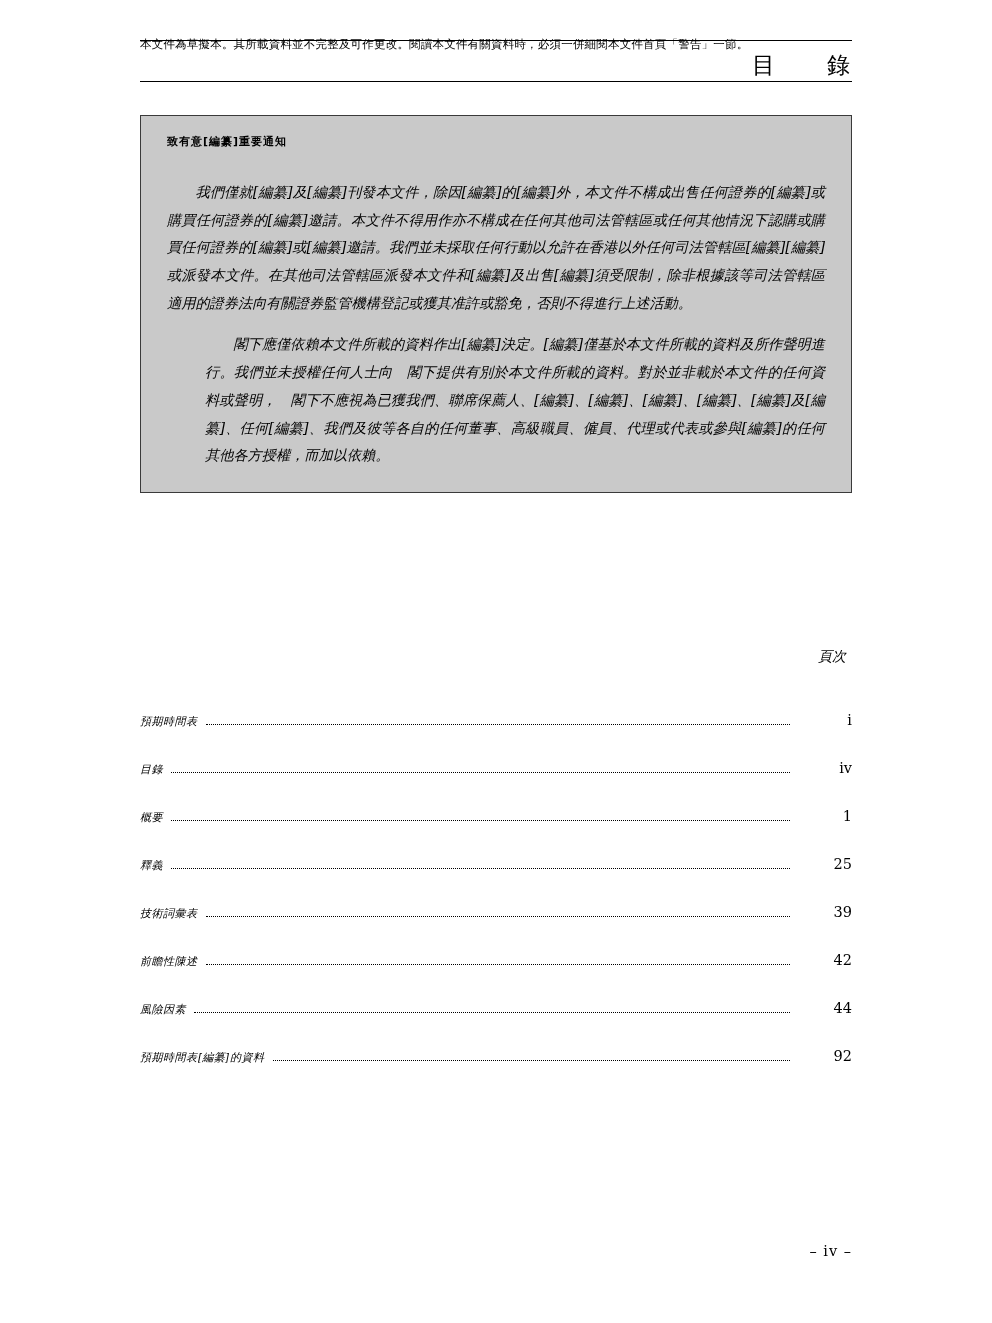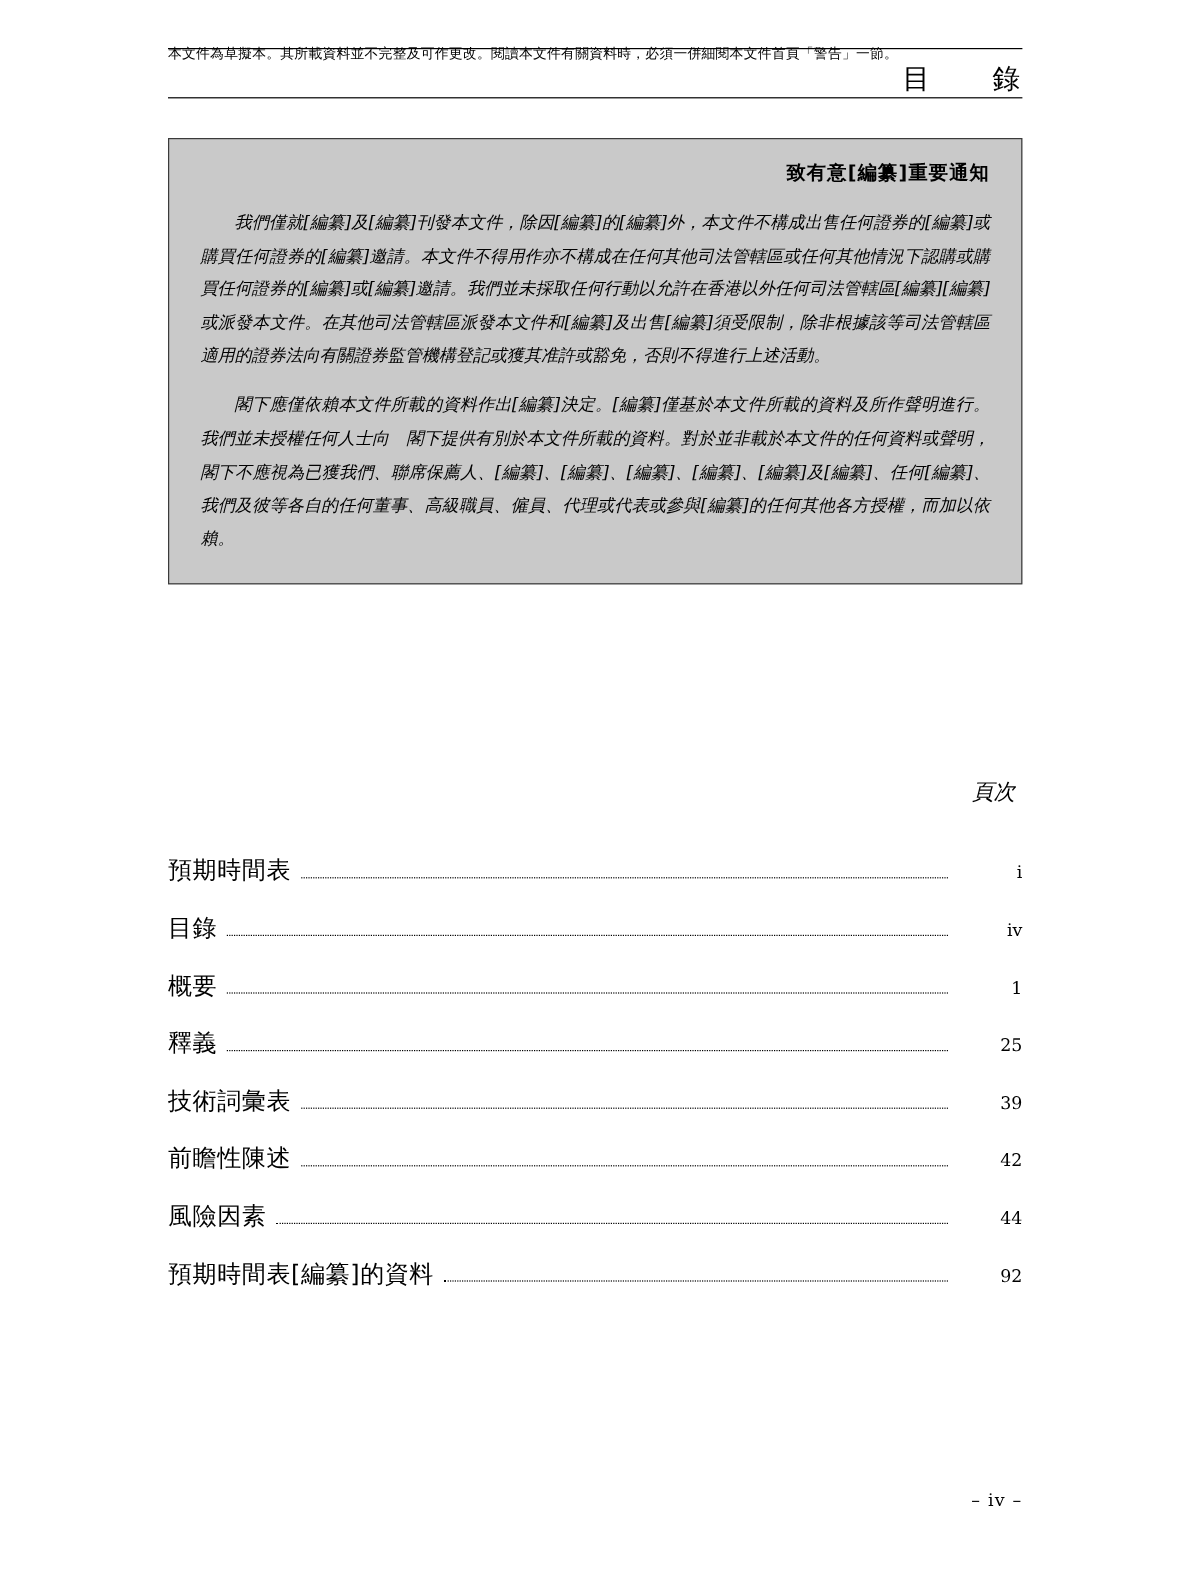--- a/index.html
+++ b/index.html
@@ -66,68 +66,69 @@
     position: absolute;
     left: 140px;
     top: 115px;
     width: 712px;
     box-sizing: border-box;
     background: #c9c9c9;
     border: 1.2px solid #3a3a3a;
     padding: 18px 26px 22px 26px;
   }
   .notice-title {
-    text-align: right;
-    font-size: 16px;
+    text-align: left;
+    font-size: 11px;
     font-weight: bold;
     letter-spacing: 1px;
-    margin-bottom: 18px;
+    margin-bottom: 30px;
   }
   .notice-para {
     font-size: 14.2px;
     line-height: 1.95;
     text-align: justify;
     text-justify: inter-ideograph;
     font-style: italic;
     font-family: "DejaVu Serif", "Liberation Serif", serif;
     text-indent: 2em;
     margin: 0 0 14px 0;
   }
-  .notice-para:last-child { margin-bottom: 0; }
+  .notice-para:last-child { margin-bottom: 0; margin-left: 38px; }
 
   
   .page-col-label {
     position: absolute;
     left: 140px;
     top: 648px;
     width: 712px;
     text-align: right;
-    font-size: 18px;
+    font-size: 14px;
     font-style: italic;
     font-family: "DejaVu Serif", "Liberation Serif", serif;
     padding-right: 6px;
     box-sizing: border-box;
   }
 
   
   .toc {
     position: absolute;
     left: 140px;
     top: 712px;
     width: 712px;
   }
   .toc-row {
     display: flex;
     align-items: baseline;
     height: 48px;
   }
   .toc-label {
-    font-size: 20px;
+    font-size: 11px;
     white-space: nowrap;
     letter-spacing: 0.5px;
+    font-style: italic;
   }
   .toc-dots {
     flex: 1 1 auto;
     border-bottom: 1.6px dotted #000;
     margin: 0 8px 5px 8px;
     height: 0;
   }
   .toc-page {
     font-size: 14.5px;
     font-family: "DejaVu Serif", "Liberation Serif", serif;

